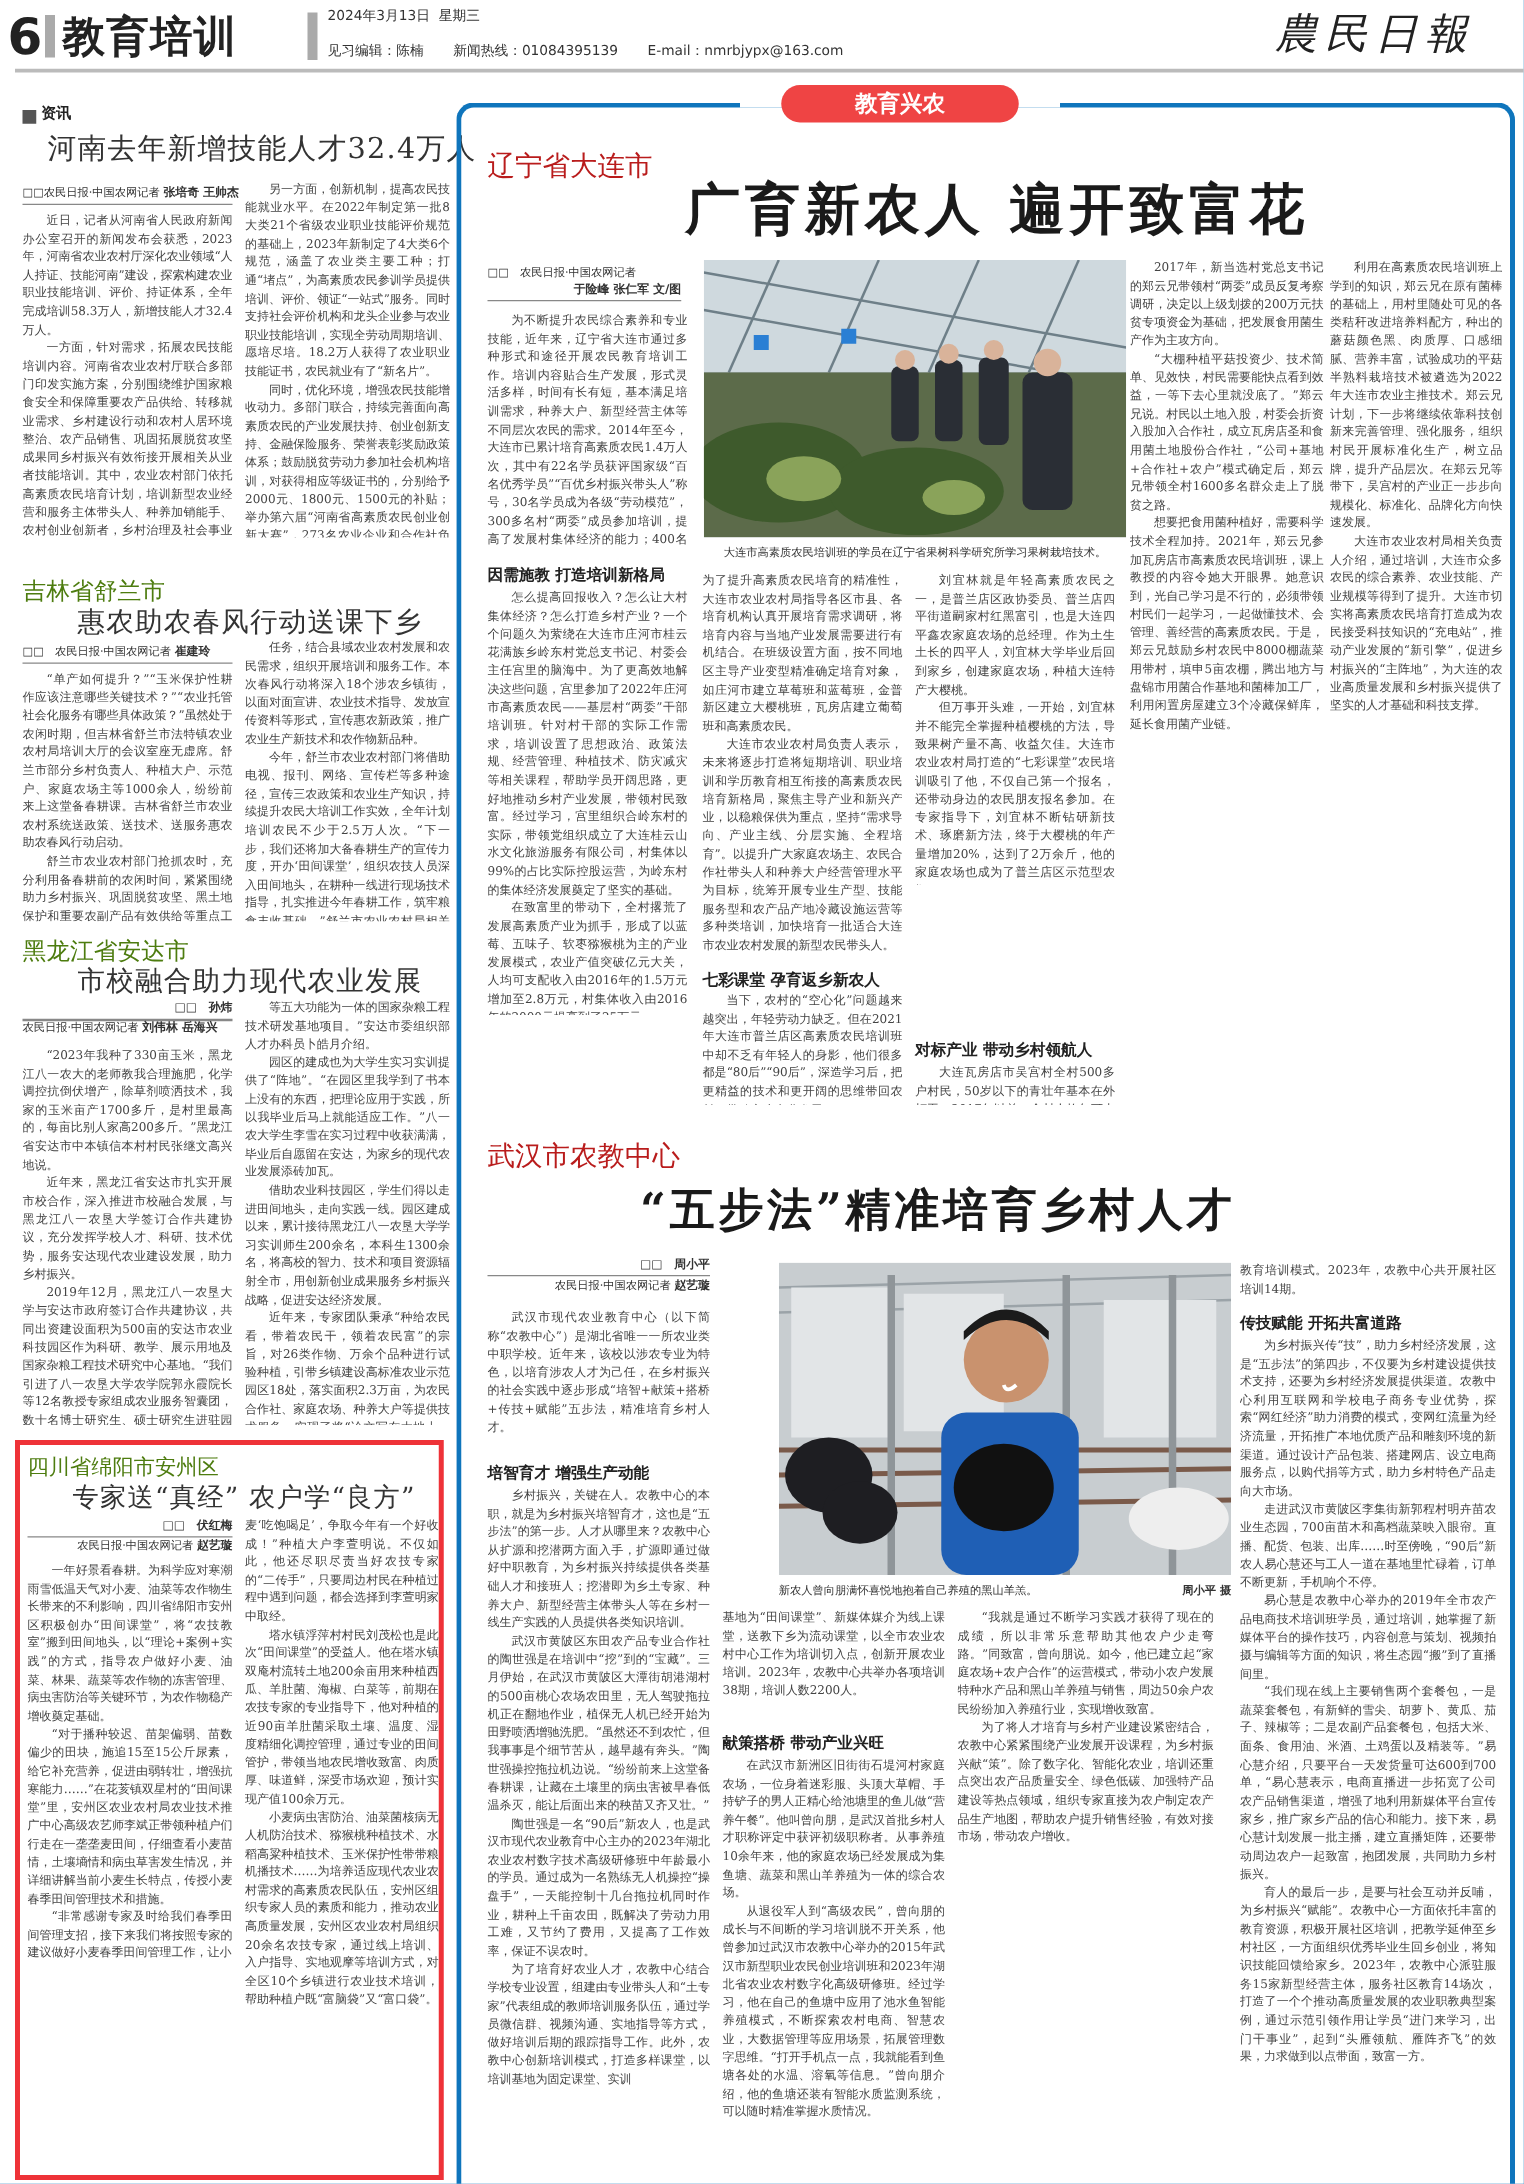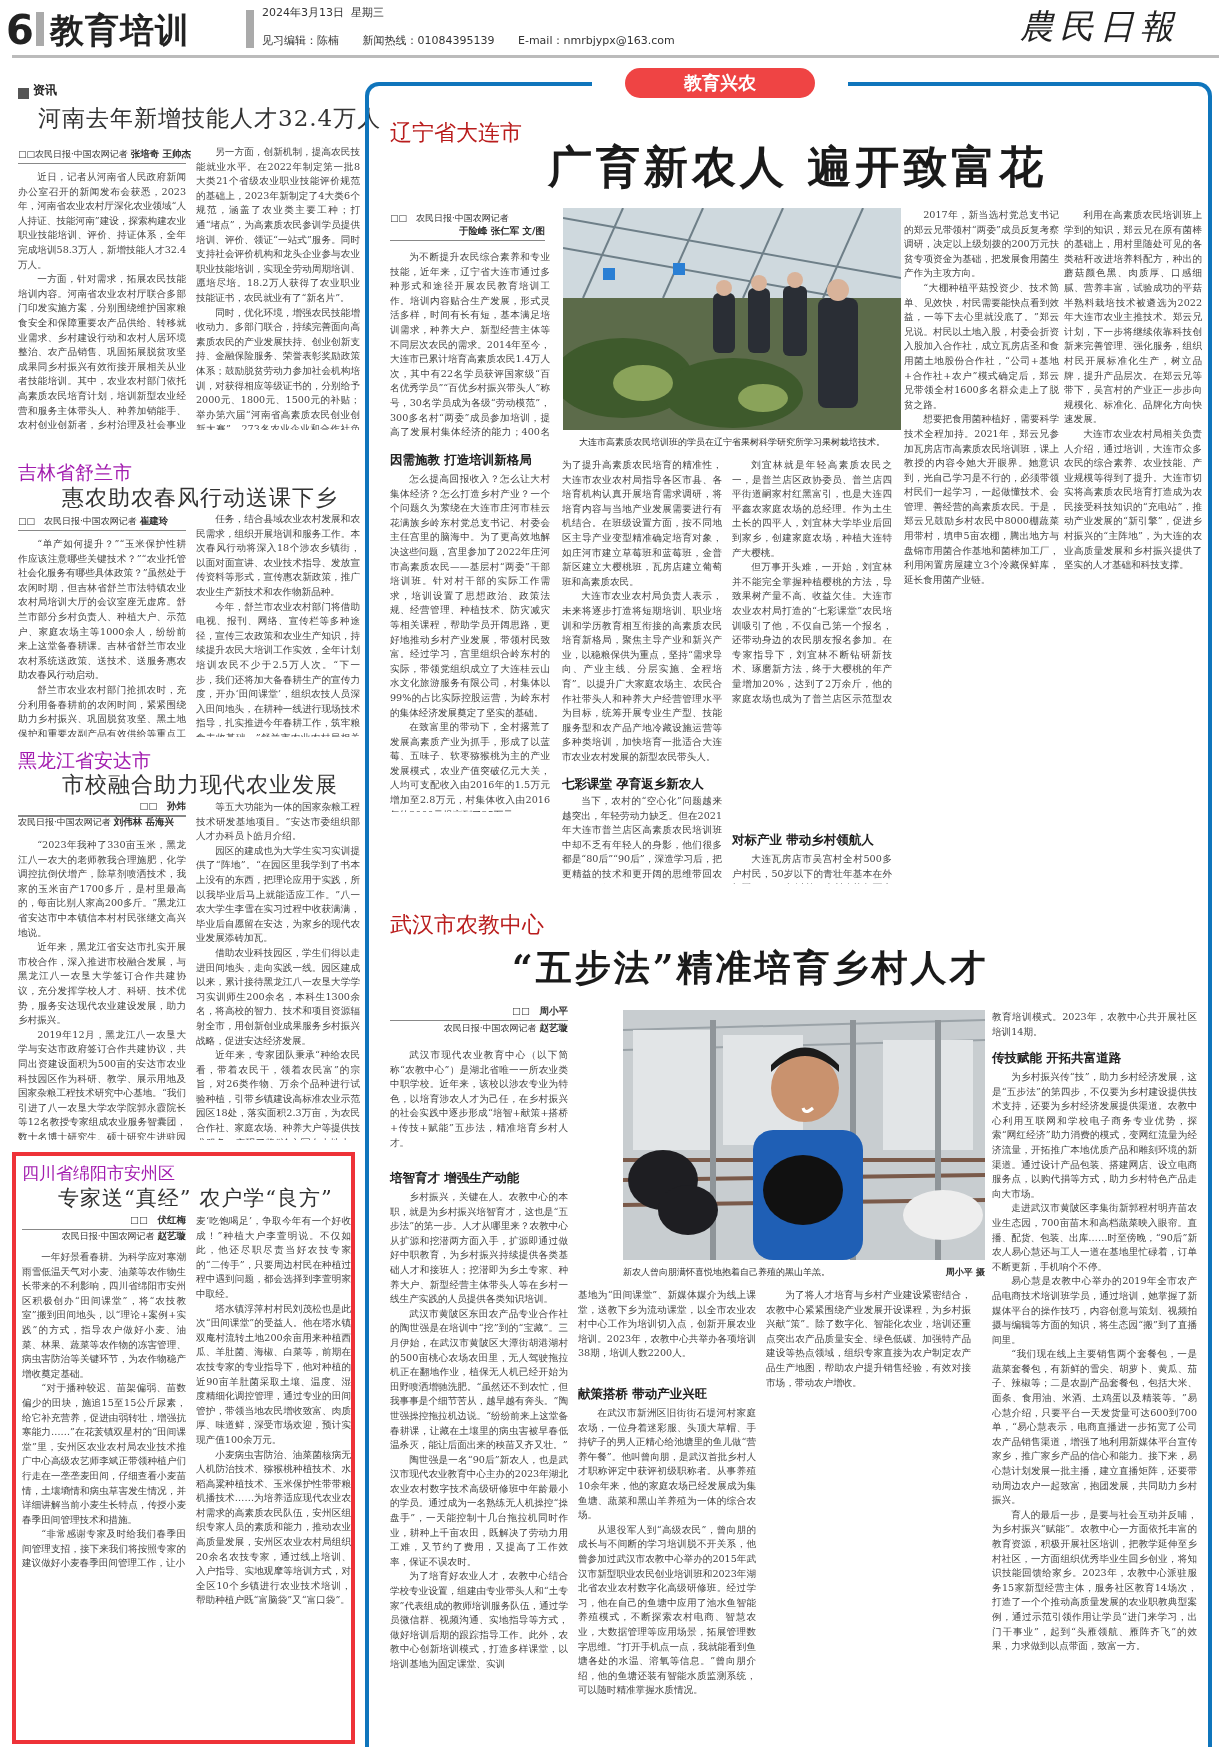--- a/index.html
+++ b/index.html
@@ -12,21 +12,21 @@
 .hd-bar{left:246px;top:10px;width:8px;height:38px;background:#aaa}
 .hd-date{left:262px;top:5px;font-family:"DejaVu Sans",sans-serif;font-size:11px;color:#333}
 .hd-info{left:262px;top:33px;font-family:"DejaVu Sans",sans-serif;font-size:11px;color:#333;white-space:nowrap}
 .hd-info span{margin-right:20px}
 .logo{left:1020px;top:4px;font-family:"DejaVu Serif",serif;font-size:34px;font-style:italic;color:#222;letter-spacing:6px}
 .hd-rule{left:12px;top:55px;width:1207px;height:3px;background:#bbb}
 
 .sec-label{left:18px;top:82px;font-family:"DejaVu Sans",sans-serif;font-weight:bold;font-size:12px;color:#222;display:flex;align-items:flex-end;gap:4px}
 .sec-label i{display:inline-block;width:11px;height:11px;background:#555}
 .hl1{font-size:23px;color:#333;letter-spacing:1px;white-space:nowrap}
-.hl-sub{font-family:Liberation Sans, sans-serif;font-size:19px;color:#a21caf;white-space:nowrap}
+.hl-sub{font-family:Liberation Sans, sans-serif;font-size:19px;color:#4d7c0f;white-space:nowrap}
 .hl-main{font-size:22px;color:#333;white-space:nowrap;letter-spacing:1px}
 .byline{font-size:9px;color:#333;border-bottom:1px solid #888;padding-bottom:2px;white-space:nowrap}
 .byline b{font-family:"DejaVu Sans",sans-serif;font-size:9.5px}
 .col{font-size:9.6px;line-height:14.6px;color:#444;text-align:justify;overflow:hidden}
 .col p{text-indent:2em}
 .subhead{font-family:"DejaVu Sans",sans-serif;font-weight:bold;font-size:12.5px;color:#222;text-align:left;margin:6px 0}
 
 .bluebox{left:365px;top:82px;width:847px;height:1667px;border:4px solid #0f75bc;border-bottom:none;border-radius:14px 14px 0 0}
 .pill{left:625px;top:68px;width:190px;height:30px;background:#ef4444;border-radius:16px;color:#fff;font-family:"DejaVu Sans",sans-serif;font-weight:bold;font-size:18px;display:flex;align-items:center;justify-content:center}
 .pill-gap{left:592px;top:78px;width:256px;height:8px;background:#fff}
@@ -247,20 +247,21 @@
 </div>
 <div class="abs col" style="left:578px;top:1288px;width:178px;height:86px">
   <p style="text-indent:0">基地为“田间课堂”、新媒体媒介为线上课堂，送教下乡为流动课堂，以全市农业农村中心工作为培训切入点，创新开展农业培训。2023年，农教中心共举办各项培训38期，培训人数2200人。</p>
 </div>
 <div class="abs subhead" style="left:578px;top:1380px;width:178px">献策搭桥 带动产业兴旺</div>
 <div class="abs col" style="left:578px;top:1406px;width:178px;height:334px">
   <p>在武汉市新洲区旧街街石堤河村家庭农场，一位身着迷彩服、头顶大草帽、手持铲子的男人正精心给池塘里的鱼儿做“营养午餐”。他叫曾向朋，是武汉首批乡村人才职称评定中获评初级职称者。从事养殖10余年来，他的家庭农场已经发展成为集鱼塘、蔬菜和黑山羊养殖为一体的综合农场。</p>
   <p>从退役军人到“高级农民”，曾向朋的成长与不间断的学习培训脱不开关系，他曾参加过武汉市农教中心举办的2015年武汉市新型职业农民创业培训班和2023年湖北省农业农村数字化高级研修班。经过学习，他在自己的鱼塘中应用了池水鱼智能养殖模式，不断探索农村电商、智慧农业，大数据管理等应用场景，拓展管理数字思维。“打开手机点一点，我就能看到鱼塘各处的水温、溶氧等信息。”曾向朋介绍，他的鱼塘还装有智能水质监测系统，可以随时精准掌握水质情况。</p>
 </div>
 <div class="abs col" style="left:766px;top:1288px;width:205px;height:452px">
+  <p>“我就是通过不断学习实践才获得了现在的成绩，所以非常乐意帮助其他农户少走弯路。”同致富，曾向朋说。如今，他已建立起“家庭农场+农户合作”的运营模式，带动小农户发展特种水产品和黑山羊养殖与销售，周边50余户农民纷纷加入养殖行业，实现增收致富。</p>
   <p>为了将人才培育与乡村产业建设紧密结合，农教中心紧紧围绕产业发展开设课程，为乡村振兴献“策”。除了数字化、智能化农业，培训还重点突出农产品质量安全、绿色低碳、加强特产品建设等热点领域，组织专家直接为农户制定农产品生产地图，帮助农户提升销售经验，有效对接市场，带动农户增收。</p>
 </div>
 <div class="abs col" style="left:992px;top:1010px;width:205px;height:40px">
   <p style="text-indent:0">教育培训模式。2023年，农教中心共开展社区培训14期。</p>
 </div>
 <div class="abs subhead" style="left:992px;top:1044px;width:205px">传技赋能 开拓共富道路</div>
 <div class="abs col" style="left:992px;top:1070px;width:205px;height:670px">
   <p>为乡村振兴传“技”，助力乡村经济发展，这是“五步法”的第四步，不仅要为乡村建设提供技术支持，还要为乡村经济发展提供渠道。农教中心利用互联网和学校电子商务专业优势，探索“网红经济”助力消费的模式，变网红流量为经济流量，开拓推广本地优质产品和雕刻环境的新渠道。通过设计产品包装、搭建网店、设立电商服务点，以购代捐等方式，助力乡村特色产品走向大市场。</p>
   <p>走进武汉市黄陂区李集街新郭程村明卉苗农业生态园，700亩苗木和高档蔬菜映入眼帘。直播、配货、包装、出库……时至傍晚，“90后”新农人易心慧还与工人一道在基地里忙碌着，订单不断更新，手机响个不停。</p>
   <p>易心慧是农教中心举办的2019年全市农产品电商技术培训班学员，通过培训，她掌握了新媒体平台的操作技巧，内容创意与策划、视频拍摄与编辑等方面的知识，将生态园“搬”到了直播间里。</p>

